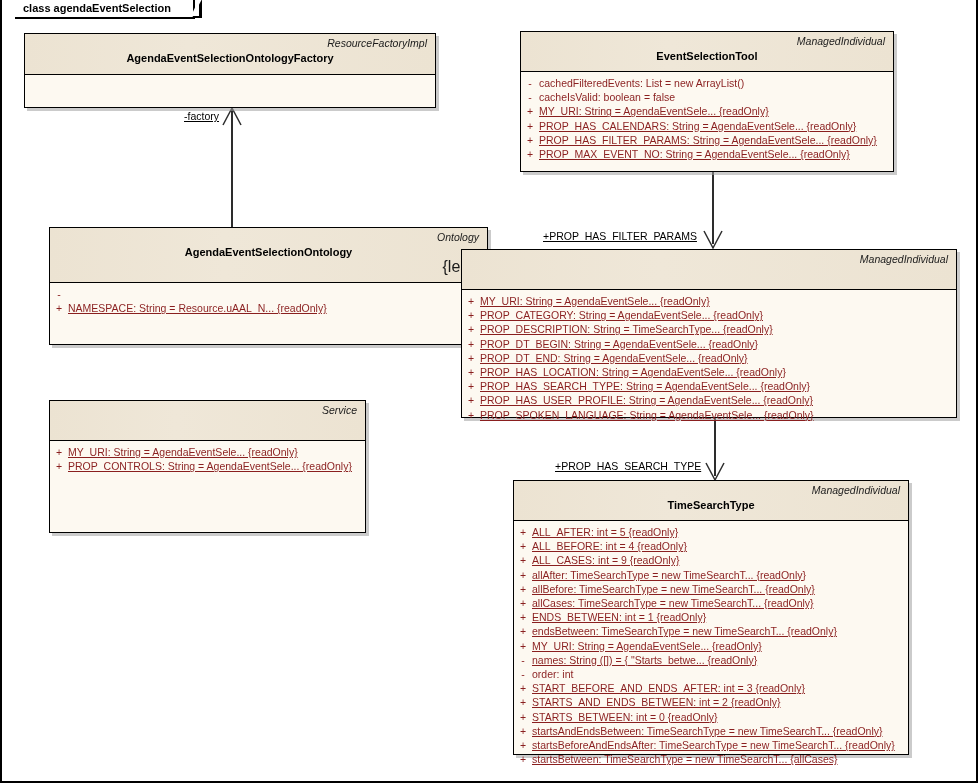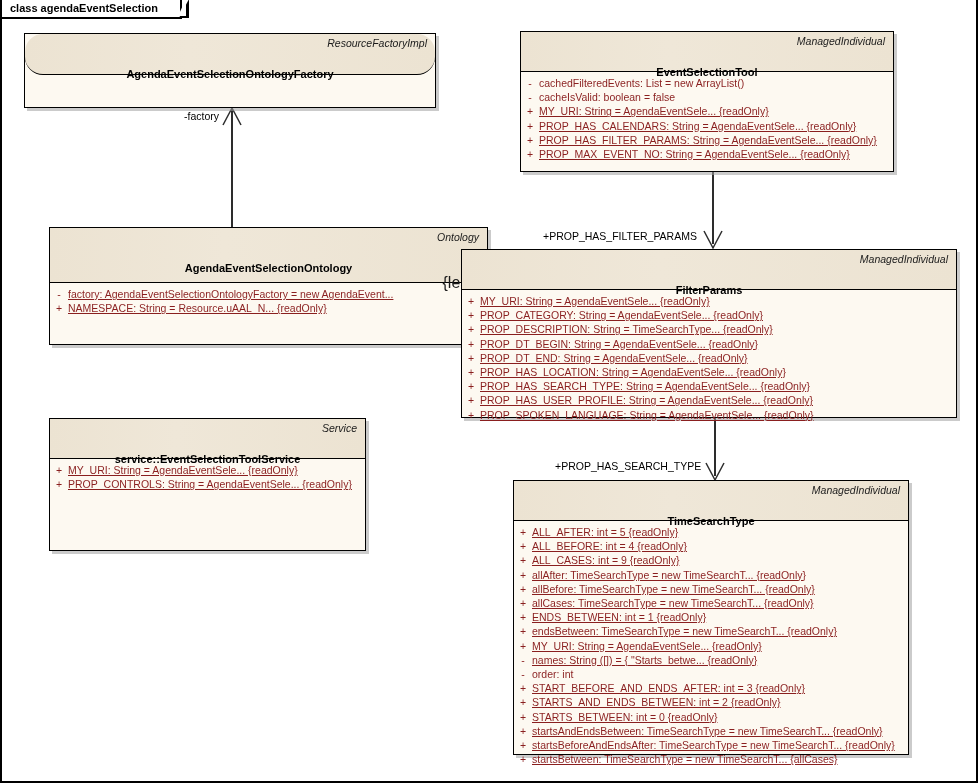--- a/index.html
+++ b/index.html
@@ -18,21 +18,21 @@
     overflow: hidden;
     border-left: 2px solid #000;
     border-right: 2px solid #000;
     border-bottom: 2px solid #000;
     box-sizing: border-box;
   }
 
   
   .diagram-tab {
     position: absolute;
-    left: 0px;
+    left: 13px;
     top: 0px;
     height: 17px;
     padding: 0 22px 0 8px;
     background: #ffffff;
     border-bottom: 2px solid #000;
     border-right: 2px solid #000;
     font-size: 11px;
     font-weight: bold;
     color: #000;
     line-height: 17px;
@@ -85,21 +85,21 @@
     line-height: 13px;
     white-space: nowrap;
   }
   .class-name {
     text-align: center;
     font-size: 11px;
     font-weight: bold;
     color: #000000;
     line-height: 14px;
     white-space: nowrap;
-    margin-top: 17px;
+    margin-top: 1px;
   }
   .leaf-marker {
     text-align: right;
     font-size: 16px;
     color: #1a1a1a;
     line-height: 13px;
     margin-top: 1px;
   }
   .uml-body {
     box-sizing: border-box;
@@ -132,20 +132,21 @@
   .conn-line {
     position: absolute;
     background: #2d2d2d;
   }
   .conn-label {
     position: absolute;
     font-size: 10.5px;
     color: #000000;
     white-space: nowrap;
     background: transparent;
+    text-decoration: underline;
   }
   svg.arrow-svg { position: absolute; overflow: visible; }
 </style>
 </head>
 <body>
 
 <div id="canvas">
 
   <div class="diagram-tab">
     <span class="tab-label">class agendaEventSelection</span>
@@ -163,21 +164,21 @@
   </svg>
   <div class="conn-label" style="left:541px; top:230px;">+PROP_HAS_FILTER_PARAMS</div>
 
   <div class="conn-line" style="left:712px; top:418px; width:1.5px; height:58px;"></div>
   <svg class="arrow-svg" style="left:702px; top:462px; width:24px; height:20px;">
     <polyline points="2,1 11,18 20,1" fill="none" stroke="#2d2d2d" stroke-width="1.5"></polyline>
   </svg>
   <div class="conn-label" style="left:553px; top:460px;">+PROP_HAS_SEARCH_TYPE</div>
 
   <div class="uml-class" style="left:22px; top:33px; width:412px; height:75px;">
-    <div class="uml-header" style="height:41px;border-radius:18px;">
+    <div class="uml-header" style="height:41px;">
       <div class="stereotype">ResourceFactoryImpl</div>
       <div class="class-name">AgendaEventSelectionOntologyFactory</div>
     </div>
     <div class="uml-body" style="height:32px;"></div>
   </div>
 
   <div class="uml-class" style="left:518px; top:31px; width:374px; height:141px;">
     <div class="uml-header" style="height:40px;">
       <div class="stereotype">ManagedIndividual</div>
       <div class="class-name">EventSelectionTool</div>
@@ -212,33 +213,31 @@
 
   <div class="uml-class" style="left:47px; top:227px; width:439px; height:118px;">
     <div class="uml-header" style="height:55px;">
       <div class="stereotype">Ontology</div>
       <div class="class-name">AgendaEventSelectionOntology</div>
       <div class="leaf-marker">{leaf}</div>
     </div>
     <div class="uml-body" style="height:61px;">
       <div class="attr-row">
         <span class="attr-vis">-</span>
-        <span class="attr-text static">factory:  AgendaEventSelectionOntologyFactory = new AgendaEvent...</span>
       </div>
       <div class="attr-row">
         <span class="attr-vis">+</span>
         <span class="attr-text static">NAMESPACE:  String = Resource.uAAL_N... {readOnly}</span>
       </div>
     </div>
   </div>
 
   <div class="uml-class" style="left:459px; top:249px; width:496px; height:169px;">
     <div class="uml-header" style="height:40px;">
       <div class="stereotype">ManagedIndividual</div>
-      <div class="class-name">FilterParams</div>
     </div>
     <div class="uml-body" style="height:127px;">
       <div class="attr-row">
         <span class="attr-vis">+</span>
         <span class="attr-text static">MY_URI:  String = AgendaEventSele... {readOnly}</span>
       </div>
       <div class="attr-row">
         <span class="attr-vis">+</span>
         <span class="attr-text static">PROP_CATEGORY:  String = AgendaEventSele... {readOnly}</span>
       </div>
@@ -266,24 +265,23 @@
         <span class="attr-vis">+</span>
         <span class="attr-text static">PROP_HAS_USER_PROFILE:  String = AgendaEventSele... {readOnly}</span>
       </div>
       <div class="attr-row">
         <span class="attr-vis">+</span>
         <span class="attr-text static">PROP_SPOKEN_LANGUAGE:  String = AgendaEventSele... {readOnly}</span>
       </div>
     </div>
   </div>
 
-  <div class="uml-class" style="left:47px; top:418px; width:317px; height:133px;">
+  <div class="uml-class" style="left:47px; top:400px; width:317px; height:133px;">
     <div class="uml-header" style="height:40px;">
       <div class="stereotype">Service</div>
-      <div class="class-name">service::EventSelectionToolService</div>
     </div>
     <div class="uml-body" style="height:91px;">
       <div class="attr-row">
         <span class="attr-vis">+</span>
         <span class="attr-text static">MY_URI:  String = AgendaEventSele... {readOnly}</span>
       </div>
       <div class="attr-row">
         <span class="attr-vis">+</span>
         <span class="attr-text static">PROP_CONTROLS:  String = AgendaEventSele... {readOnly}</span>
       </div>

